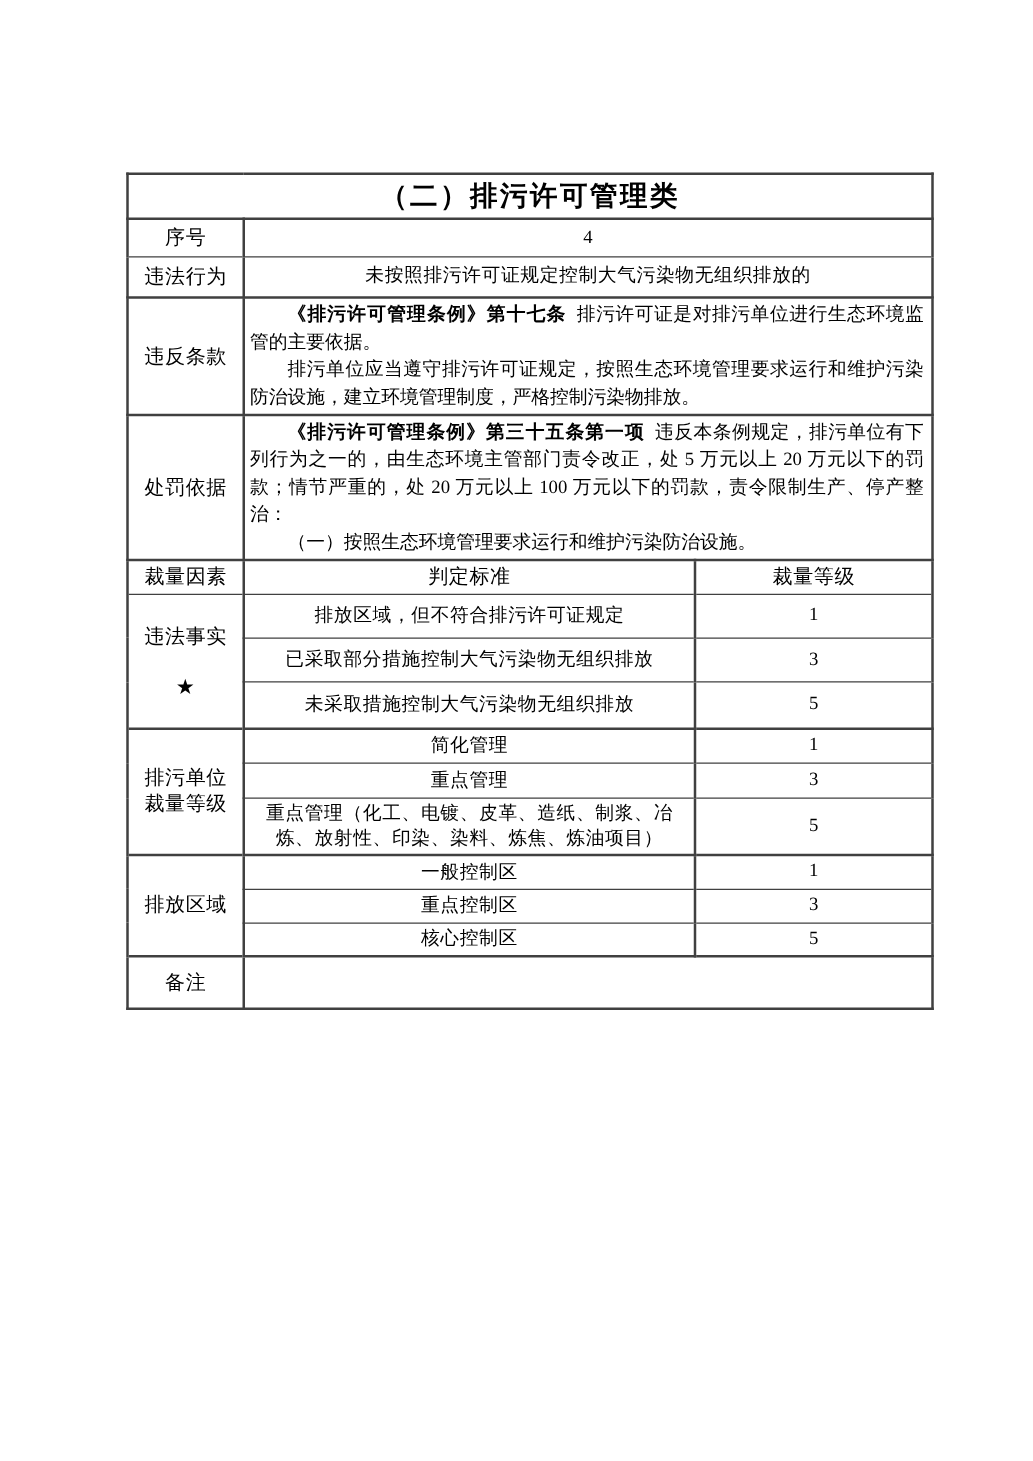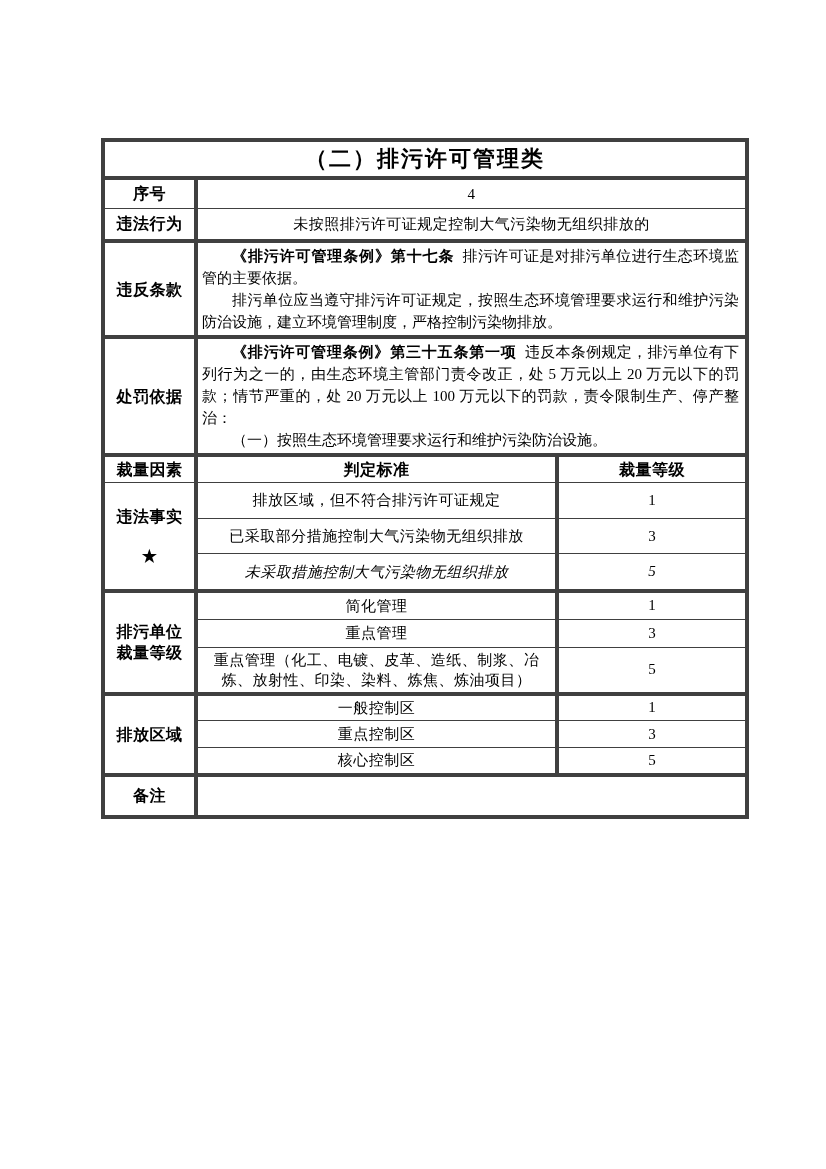--- a/index.html
+++ b/index.html
@@ -6,48 +6,48 @@
   .page{
     width:826px;height:1169px;position:relative;margin:0 auto;
     background:#ffffff;color:#000;
     font-family:"Liberation Serif",serif;
   }
   table.doc-table{
     position:absolute;left:101px;top:138px;width:644px;
     border-collapse:collapse;table-layout:fixed;
   }
   .doc-table td{
-    border:4px solid #404040;
+    border:2px solid #404040;
     padding:2px 4px;
     vertical-align:middle;
     overflow:hidden;
   }
   
   tr.bb1 > td{border-bottom-width:1px;}
   tr.bt1 > td{border-top-width:1px;}
 
   tr.r-title{height:30px;}
   tr.r-serial{height:30px;}
   tr.r-violation{height:33px;}
   tr.r-clause{height:91px;}
   tr.r-penalty{height:95px;}
   tr.r-header{height:27px;}
-  tr.r-f1{height:28px;} tr.r-f2{height:28px;} tr.r-f3{height:29px;font-style:italic;}
+  tr.r-f1{height:28px;} tr.r-f2{height:28px;} tr.r-f3{height:29px;}
   tr.r-m1{height:28px;} tr.r-m2{height:28px;} tr.r-m3{height:45px;}
   tr.r-g1{height:27px;} tr.r-g2{height:27px;} tr.r-g3{height:27px;}
   tr.r-remark{height:42px;}
 
   td.title-cell{
     text-align:center;
     font-family:"Liberation Sans",sans-serif;
     font-weight:bold;font-size:22px;letter-spacing:2px;
   }
   td.lbl, td.hdr{
     font-family:"Liberation Sans",sans-serif;
-    font-weight:bold;font-size:16px;
+    font-weight:normal;font-size:16px;
     text-align:center;
     white-space:pre-line;
     letter-spacing:0.5px;
     line-height:21px;
   }
   td.ctr{
     text-align:center;font-size:15px;line-height:20px;letter-spacing:0.5px;
   }
   td.grade{
     text-align:center;font-size:15px;

